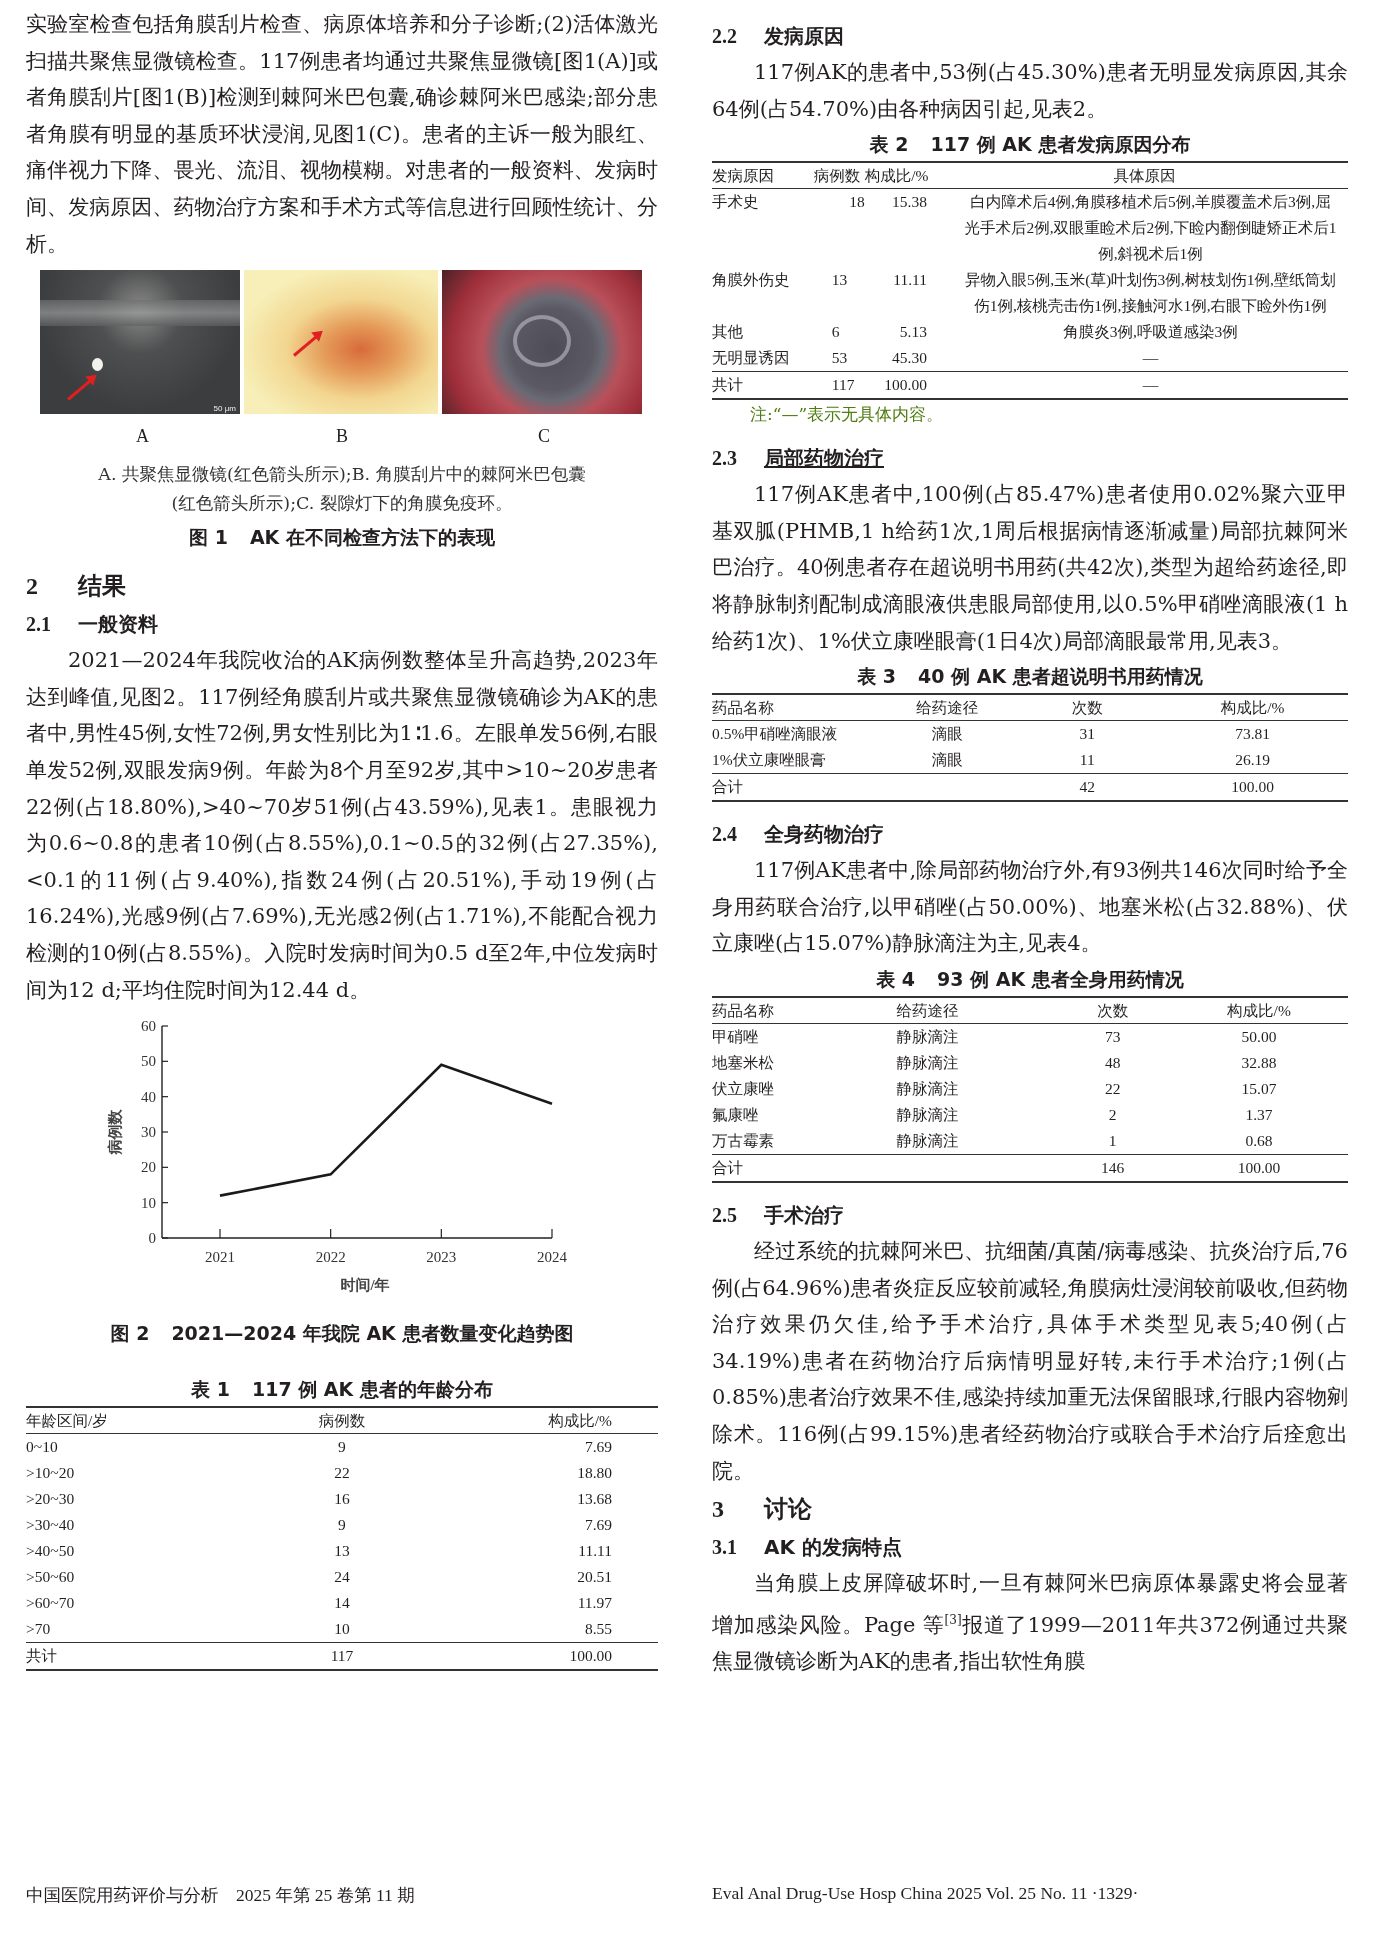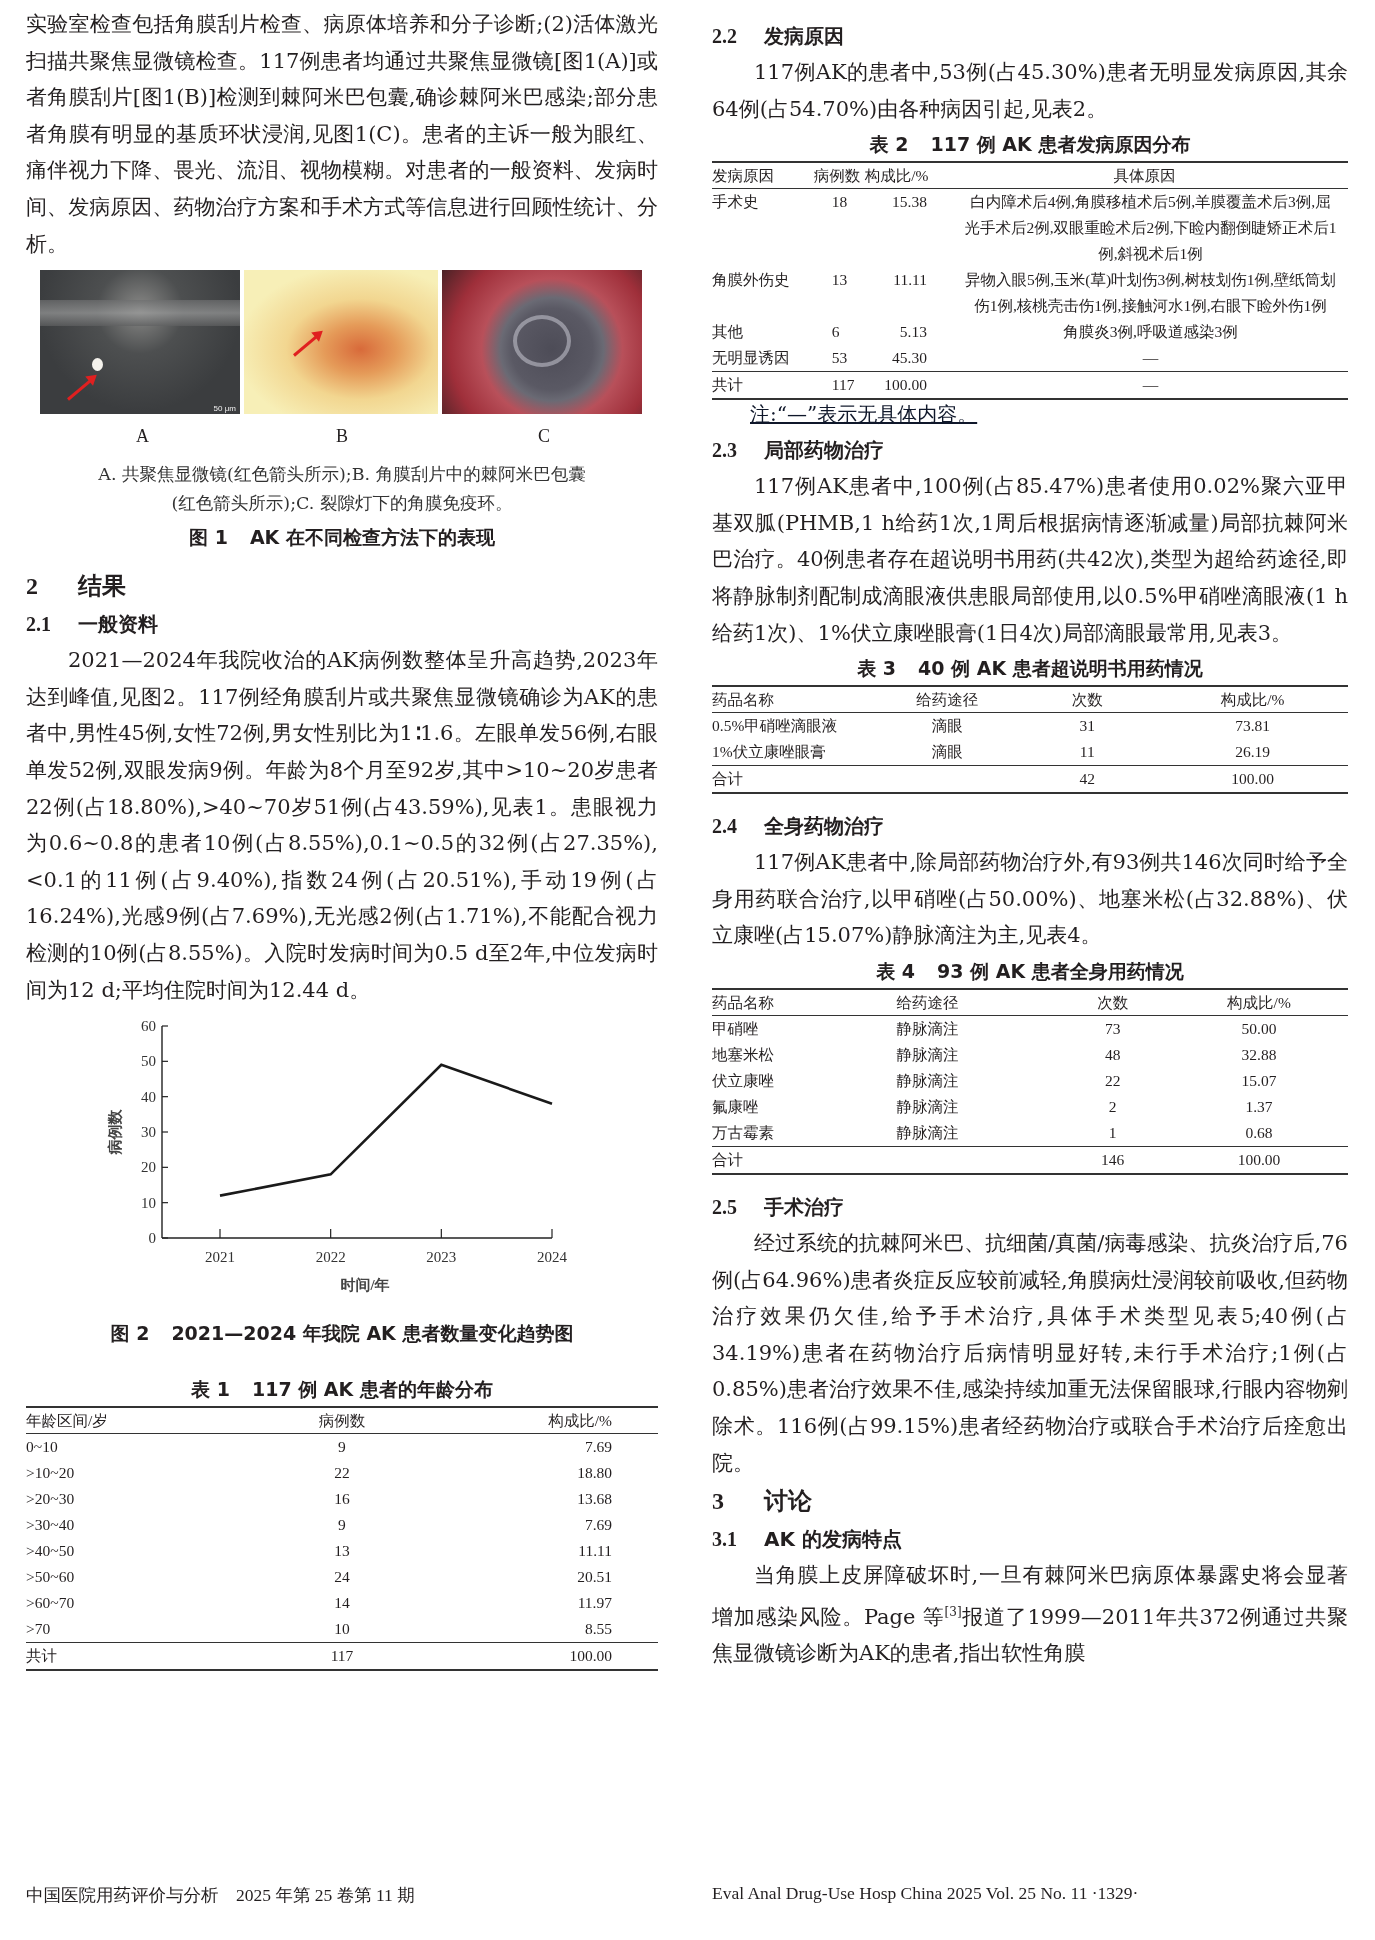--- a/index.html
+++ b/index.html
@@ -40,21 +40,21 @@
 
   table.t { border-collapse:collapse; width:100%; font-size:15.5px; font-family:"Liberation Serif","DejaVu Serif",serif; }
   table.t thead tr { border-top:2.5px solid #333; border-bottom:1px solid #333; }
   table.t tr.total { border-top:1px solid #333; border-bottom:2.5px solid #333; }
   table.t th { font-weight:normal; padding:3px 0 2px; line-height:20px; }
   table.t td { padding:0; line-height:26px; vertical-align:top; }
   .t1 td, .t1 th { line-height:26.5px; }
   .l { text-align:left; } .c { text-align:center; } .r { text-align:right; }
   .t2 td { line-height:21.5px; padding:2px 0; }
   .t2 td.cause { padding-left:22px; padding-right:10px; }
-  .note { font-size:20px; margin:2px 0 0 38px; line-height:24px; color:#0f172a;text-decoration:underline; }
+  .note { font-size:17px; margin:2px 0 0 38px; line-height:24px; color:#4d7c0f; }
   .footer { position:absolute; top:1883px; font-size:17.5px; font-family:"Liberation Serif","DejaVu Serif",serif; }
   .footer.left { left:26px; }
   .footer.right { right:28px; }
   svg text { font-family:"Liberation Serif","DejaVu Serif",serif; }
 </style>
 </head>
 <body>
 
 <div class="col left">
   <p class="body">实验室检查包括角膜刮片检查、病原体培养和分子诊断;(2)活体激光扫描共聚焦显微镜检查。117例患者均通过共聚焦显微镜[图1(A)]或者角膜刮片[图1(B)]检测到棘阿米巴包囊,确诊棘阿米巴感染;部分患者角膜有明显的基质环状浸润,见图1(C)。患者的主诉一般为眼红、痛伴视力下降、畏光、流泪、视物模糊。对患者的一般资料、发病时间、发病原因、药物治疗方案和手术方式等信息进行回顾性统计、分析。</p>
@@ -189,21 +189,21 @@
       <tr>
         <th class="l" style="width:16%;">发病原因</th>
         <th class="l" style="width:8%;">病例数</th>
         <th class="l" style="width:12%;">构成比/%</th>
         <th class="c">具体原因</th>
       </tr>
     </thead>
     <tbody id="t2body">
         <tr>
           <td class="l">手术史</td>
-          <td class="l" style="padding-left: 18px;">18</td>
+          <td class="l" style="padding-left: 18px; text-align: right;">18</td>
           <td class="r" style="padding-right: 14px;">15.38</td>
           <td class="c cause">白内障术后4例,角膜移植术后5例,羊膜覆盖术后3例,屈光手术后2例,双眼重睑术后2例,下睑内翻倒睫矫正术后1例,斜视术后1例</td>
         </tr>
         <tr>
           <td class="l">角膜外伤史</td>
           <td class="l" style="padding-left: 18px;">13</td>
           <td class="r" style="padding-right: 14px;">11.11</td>
           <td class="c cause">异物入眼5例,玉米(草)叶划伤3例,树枝划伤1例,壁纸筒划伤1例,核桃壳击伤1例,接触河水1例,右眼下睑外伤1例</td>
         </tr>
         <tr>
@@ -221,21 +221,21 @@
         <tr class="total">
           <td class="l">共计</td>
           <td class="l" style="padding-left: 18px;">117</td>
           <td class="r" style="padding-right: 14px;">100.00</td>
           <td class="c cause">—</td>
         </tr>
       </tbody>
   </table>
   <p class="note">注:“—”表示无具体内容。</p>
 
-  <p class="h2" style="margin-top:6px;"><span class="num">2.3</span><span>局部药物治疗</span></p>
+  <p class="h2" style="margin-top:14px;text-decoration:underline;"><span class="num">2.3</span><span>局部药物治疗</span></p>
   <p class="body indent">117例AK患者中,100例(占85.47%)患者使用0.02%聚六亚甲基双胍(PHMB,1 h给药1次,1周后根据病情逐渐减量)局部抗棘阿米巴治疗。40例患者存在超说明书用药(共42次),类型为超给药途径,即将静脉制剂配制成滴眼液供患眼局部使用,以0.5%甲硝唑滴眼液(1 h给药1次)、1%伏立康唑眼膏(1日4次)局部滴眼最常用,见表3。</p>
 
   <p class="cap"><span class="num">表 3</span><span>40 例 AK 患者超说明书用药情况</span></p>
   <table class="t t3">
     <thead>
       <tr>
         <th class="l" style="width:26%;">药品名称</th>
         <th class="c" style="width:22%;">给药途径</th>
         <th class="c" style="width:22%;">次数</th>
         <th class="c">构成比/%</th>

